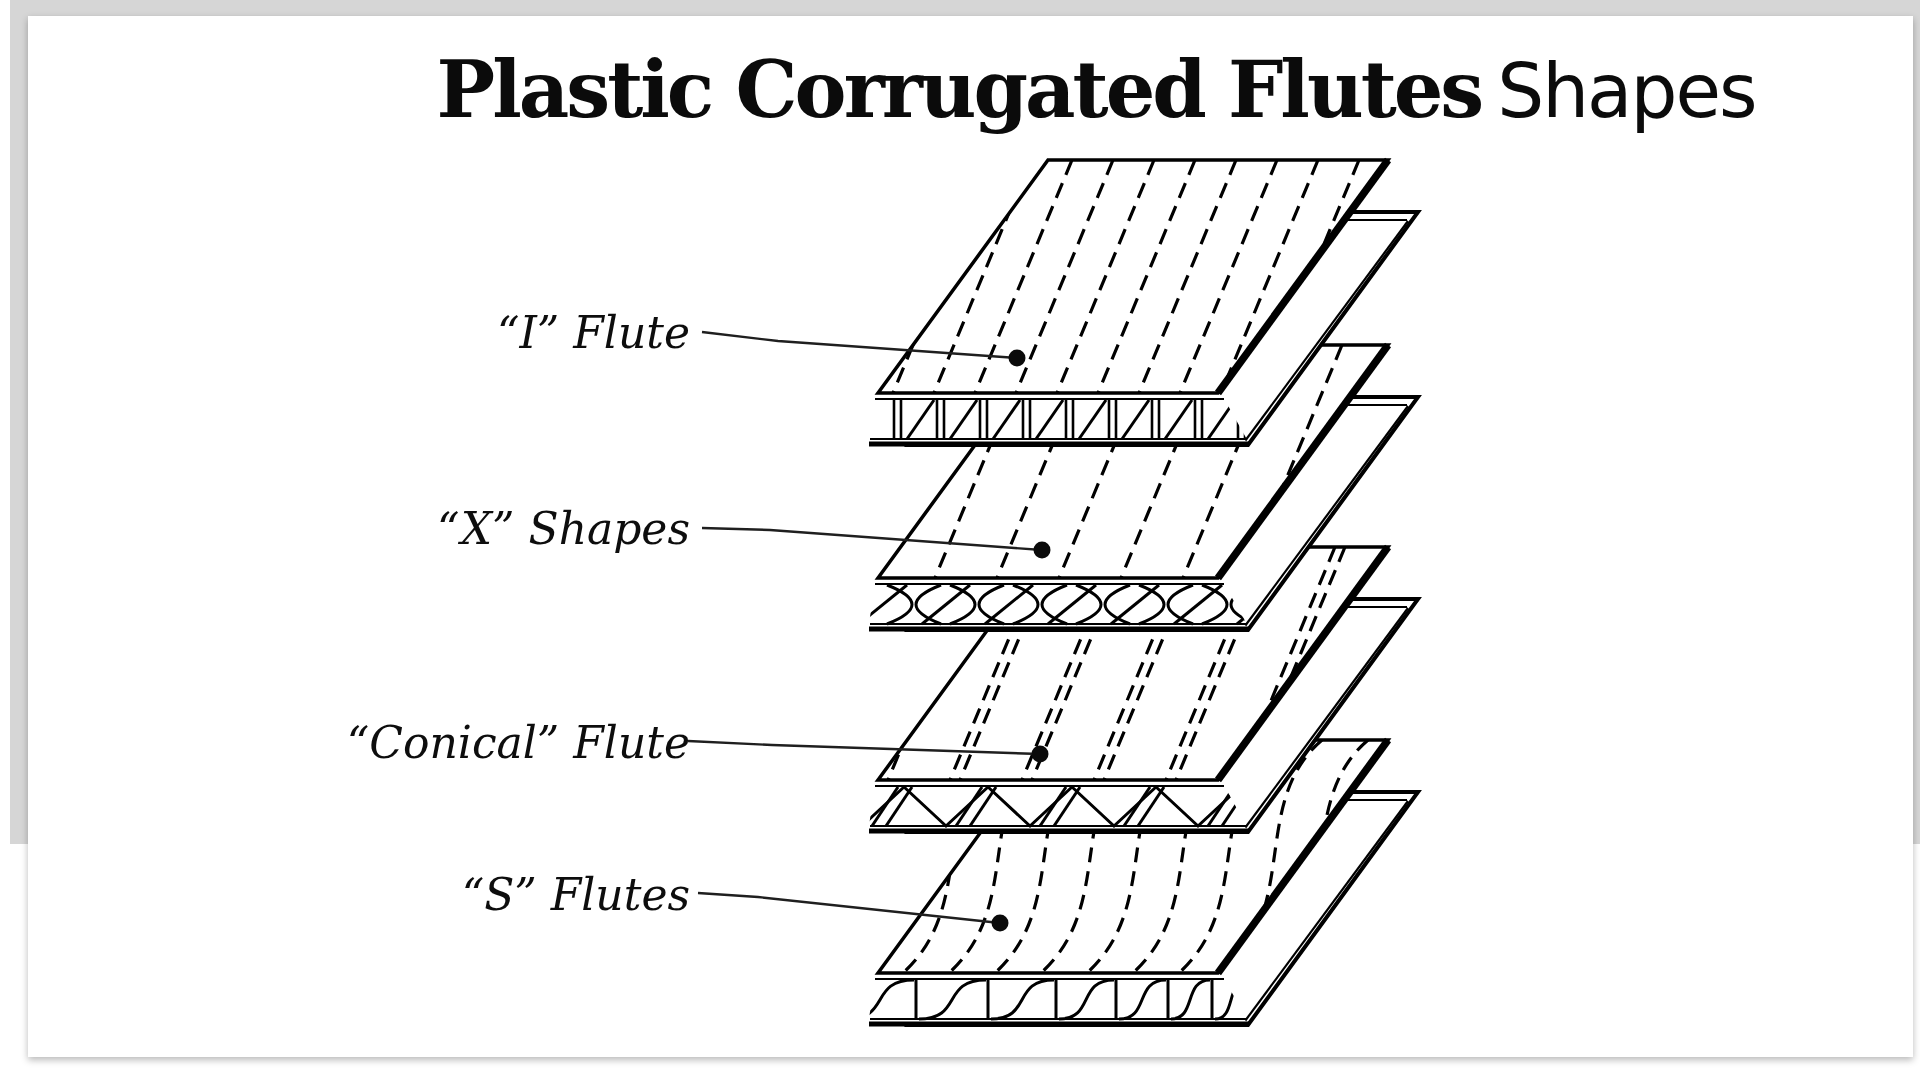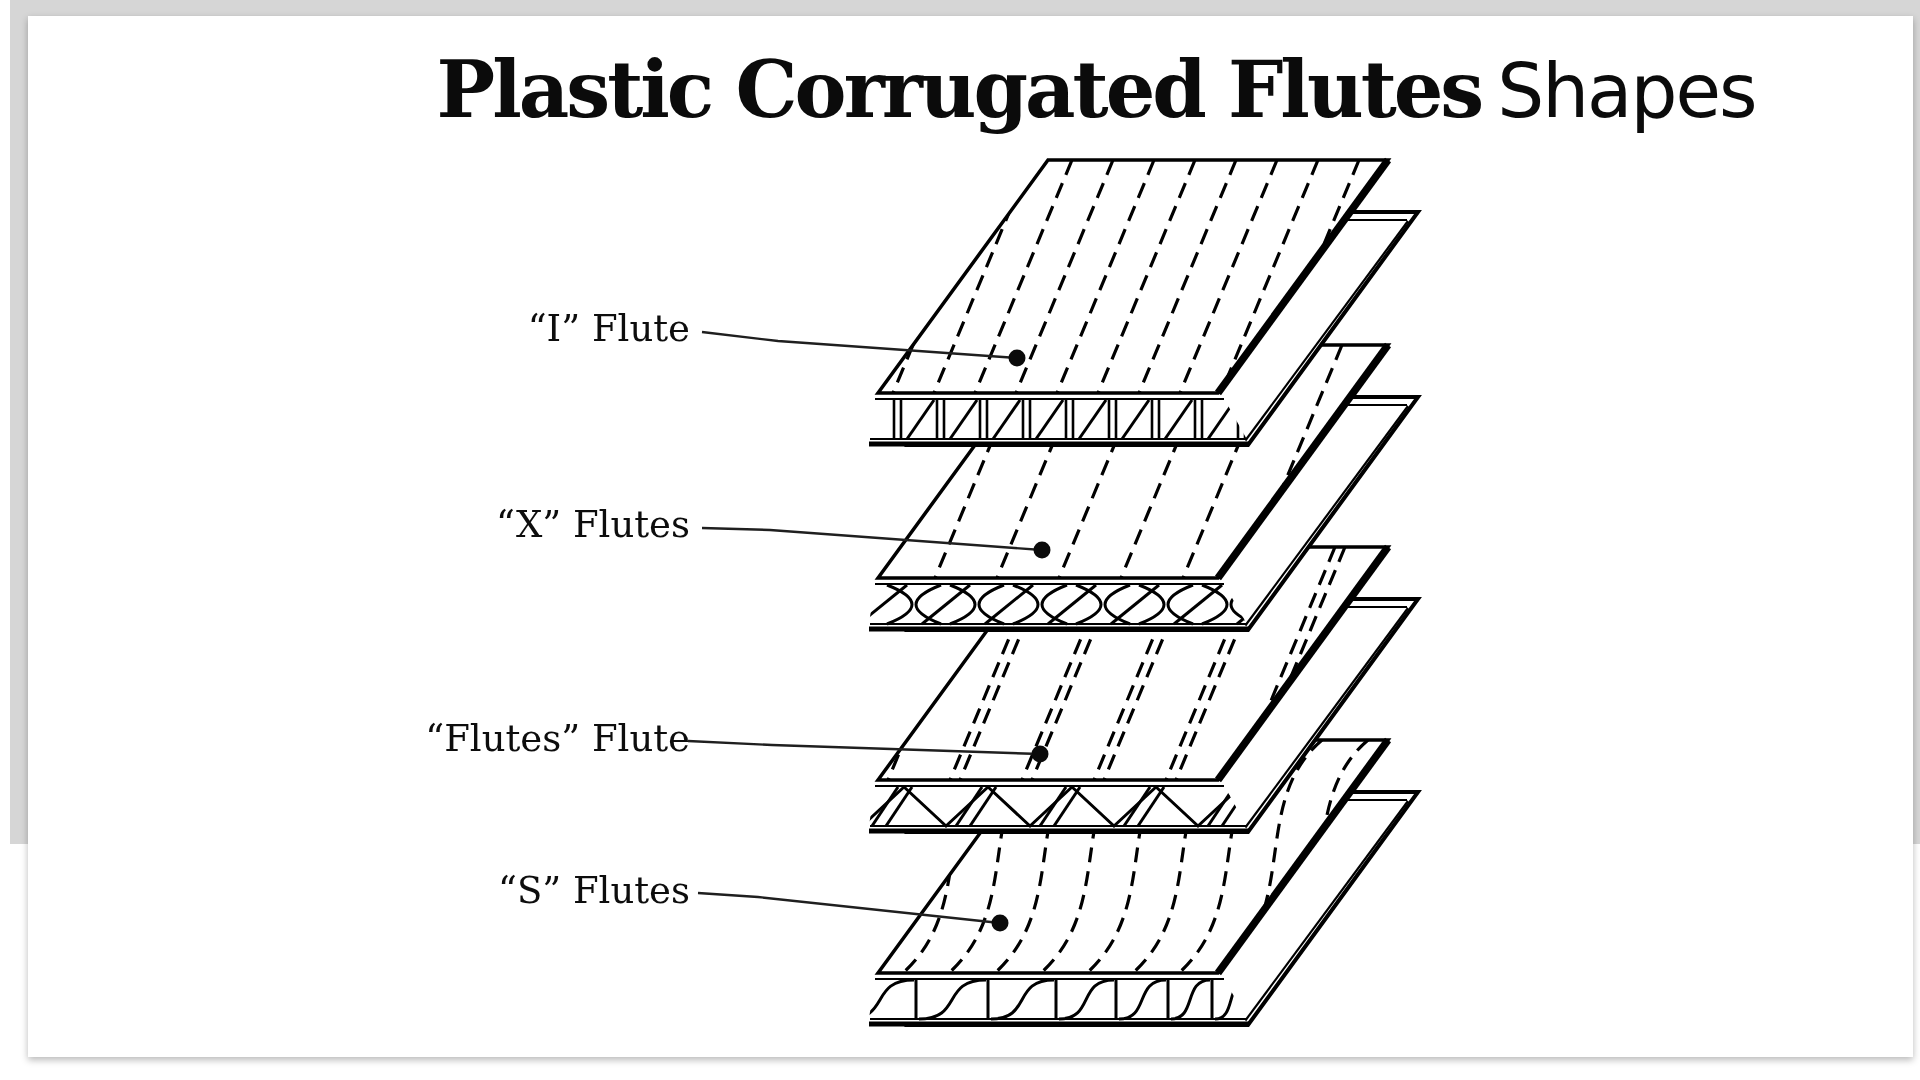--- a/index.html
+++ b/index.html
@@ -4,21 +4,21 @@
 <style>
   html,body{margin:0;padding:0;width:1920px;height:1080px;overflow:hidden;}
   .stage{position:absolute;left:10px;top:0;width:1920px;height:844px;background:#d6d6d6;}
   .panel{position:absolute;left:18px;top:16px;width:1885px;height:1041px;background:#ffffff;
          box-shadow:0 3px 7px rgba(0,0,0,0.28);}
   #diagram{position:absolute;left:0;top:0;}
   .title{position:absolute;left:1086px;top:44px;transform:translateX(-50%);white-space:nowrap;color:#0b0b0b;}
   .title .main{font-family:"DejaVu Serif","Liberation Serif",serif;font-weight:700;font-size:78px;letter-spacing:-3px;}
   .title .suffix{font-family:"DejaVu Sans","Liberation Sans",sans-serif;font-weight:400;font-size:74px;letter-spacing:-2px;margin-left:16px;}
   .flabel{position:absolute;right:1240px;font-family:"DejaVu Serif","Liberation Serif",serif;
-          font-size:37px;color:#0d0d0d;white-space:nowrap;}
+          font-size:44px;color:#0d0d0d;white-space:nowrap;font-style:italic;}
   #lbl0{top:307px;} #lbl1{top:503px;} #lbl2{top:717px;} #lbl3{top:869px;}
   .watermark{position:absolute;right:30px;top:996px;font-family:"DejaVu Serif","Liberation Serif",serif;
              font-size:47px;color:#111;}
 </style>
 </head>
 <body>
 
 <div class="stage">
   <div class="panel"></div>
 
@@ -232,17 +232,17 @@
       <circle cx="1030" cy="754" r="8.5" fill="#0a0a0a"></circle>
       <polyline points="688,893 748,897 990,923" fill="none" stroke="#1f1f1f" stroke-width="2.4"></polyline>
       <circle cx="990" cy="923" r="8.5" fill="#0a0a0a"></circle>
     </svg>
 
   <div class="title">
     <span class="main">Plastic Corrugated Flutes</span><span class="suffix">Shapes</span>
   </div>
 
   <div class="flabel" id="lbl0">“I” Flute</div>
-  <div class="flabel" id="lbl1">“X” Flutes</div>
-  <div class="flabel" id="lbl2">“Flutes” Flute</div>
+  <div class="flabel" id="lbl1">“X” Shapes</div>
+  <div class="flabel" id="lbl2">“Conical” Flute</div>
   <div class="flabel" id="lbl3">“S” Flutes</div>
 
 </div>
 
 </body></html>

